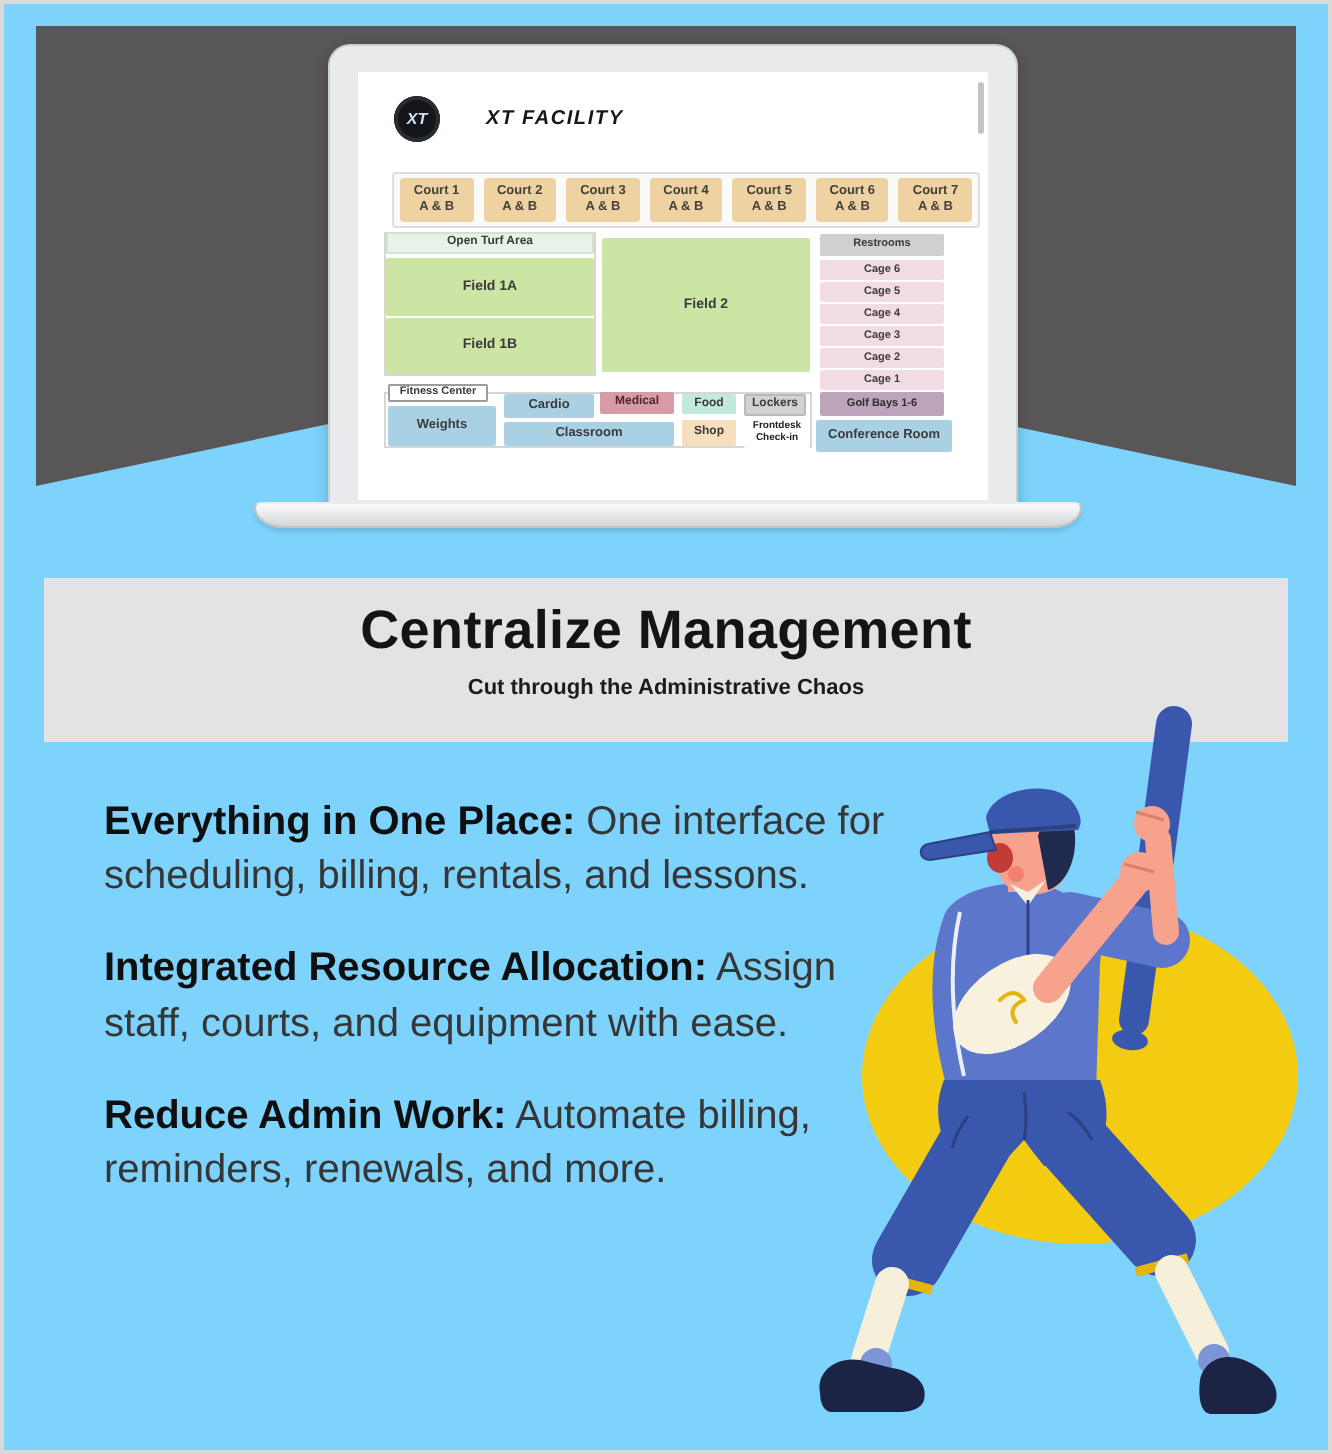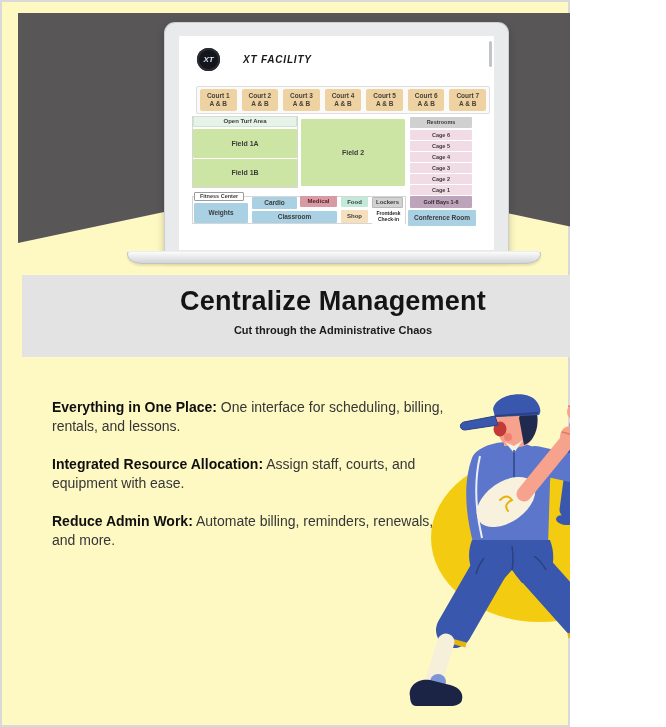--- a/index.html
+++ b/index.html
@@ -1,18 +1,18 @@
 <!DOCTYPE html>
 <html><head>
 <meta charset="utf-8">
 <style>
   * { margin:0; padding:0; box-sizing:border-box; }
   html,body { background:#ffffff; }
   body { width:666px; height:727px; font-family:"Liberation Sans", sans-serif; overflow:hidden; }
-  .page { position:relative; width:570px; height:727px; background:#fef9c3;
+  .page { position:relative; width:666px; height:727px; background:#7dd3fc;
           box-shadow: inset 0 0 0 2px #d9d9d9; overflow:hidden;text-decoration:underline; }
 
   
   .hero-dark { position:absolute; left:18px; top:13px; width:630px; height:230px;
     background:#595657;
     clip-path:polygon(0 0, 100% 0, 100% 100%, 50% 71%, 0 100%); }
 
   
   .laptop-screen { position:absolute; left:165px; top:23px; width:343px; height:233px;
     background:#e9eaec; border-radius:10px 10px 2px 2px;
@@ -58,28 +58,28 @@
   .b-frontdesk { left:179px; top:93px; width:33px; height:15px; background:#ffffff; font-size:5px; color:#222; padding:0 2px; }
   .b-conference{ left:215px; top:94px; width:68px; height:16px; background:#a9d1e3; font-size:6.5px; }
 
   .laptop-base { position:absolute; left:127px; top:251px; width:414px; height:13px;
     background:linear-gradient(#fbfbfb, #d4d5d7);
     border:1px solid #c2c3c5; border-top:1px solid #eceded;
     border-radius:4px 4px 16px 16px / 3px 3px 11px 11px;
     box-shadow:0 2px 2px rgba(0,0,0,.10); }
 
   
-  .hero-band { position:absolute; left:22px; top:275px; width:622px; height:82px;
+  .hero-band { position:absolute; left:22px; top:289px; width:622px; height:82px;
     background:#e3e3e3; text-align:center; }
   .hero-title { margin-top:11px; font-size:27px; font-weight:800; color:#141414; letter-spacing:.2px; }
   .hero-sub { margin-top:7px; font-size:11px; font-weight:700; color:#1c1c1c; }
 
   
   .features { position:absolute; left:52px; top:398px; width:408px; }
-  .features p { font-size:14px; line-height:1.36; color:#363636; margin-bottom:19px; }
+  .features p { font-size:20px; line-height:1.36; color:#363636; margin-bottom:19px; }
   .features b { color:#0f0f0f; font-weight:700; }
 
   
   .player-svg { position:absolute; left:400px; top:350px; width:265px; height:365px; z-index:3; }
 </style>
 </head>
 <body>
 
 <div class="page">
 

